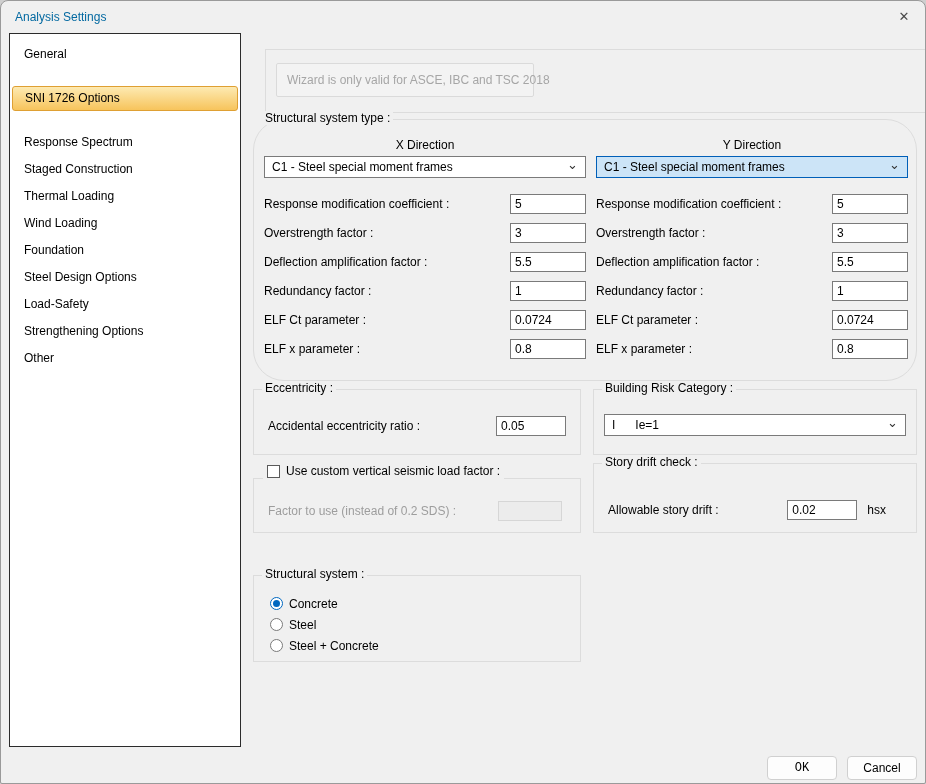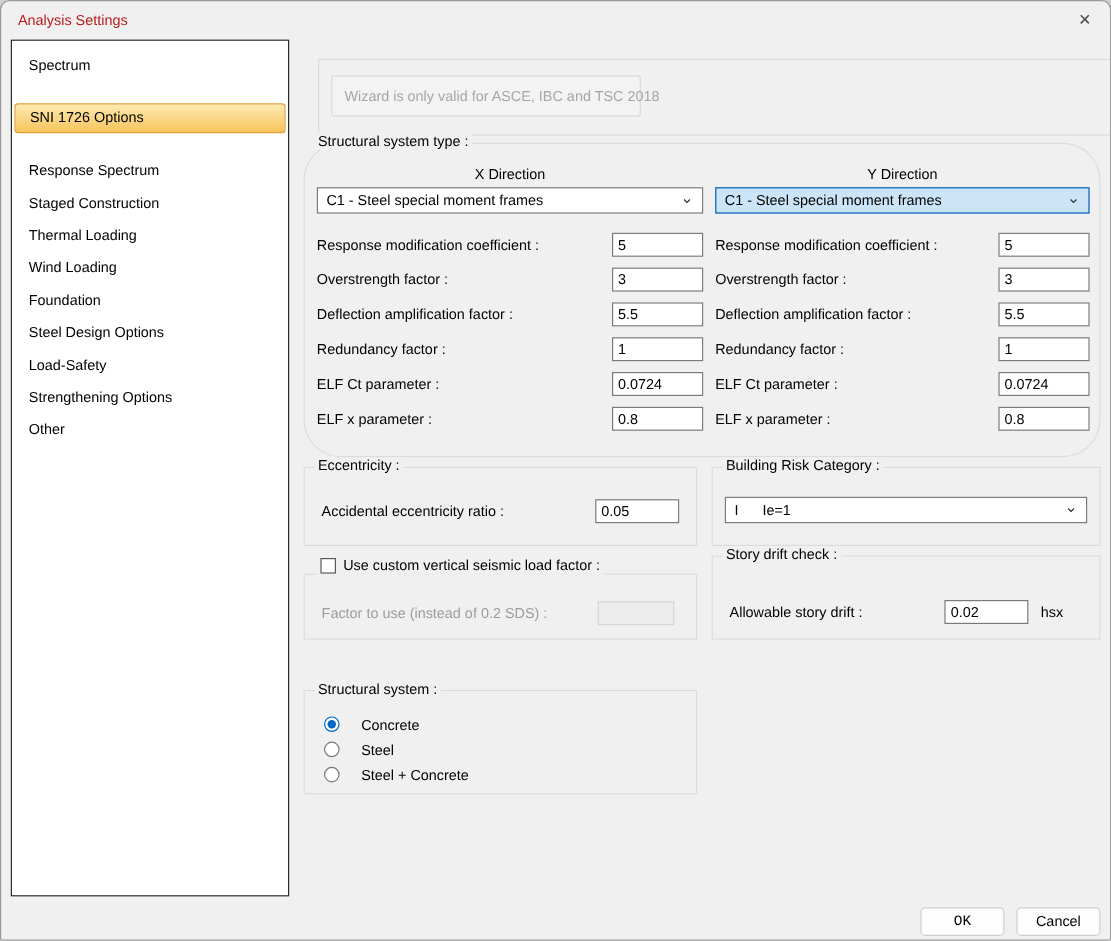--- a/index.html
+++ b/index.html
@@ -4,21 +4,21 @@
 <style>
   * { margin:0; padding:0; box-sizing:border-box; }
   html,body { background:#cfcfcf; }
   body { font-family:"Liberation Sans","DejaVu Sans",sans-serif; font-size:12px; color:#000; }
 
   .dialog { position:relative; width:926px; height:784px; background:#f0f0f0;
             border:1px solid #9a9a9a; border-radius:8px 8px 2px 2px; overflow:hidden; }
 
   
   .titlebar { position:absolute; left:0; top:0; width:100%; height:32px; }
-  .title { position:absolute; left:14px; top:9px; color:#b91c1c; font-size:12px; }
+  .title { position:absolute; left:14px; top:9px; color:#0369a1; font-size:12px; }
   .close { position:absolute; right:12px; top:7px; width:18px; height:18px; text-align:center;
            line-height:18px; font-size:13px; color:#4a4a4a; cursor:pointer; }
 
   
   .sidebar { position:absolute; left:8px; top:32px; width:232px; height:714px;
              background:#fff; border:1px solid #2b2b2b; padding-top:7px; }
   .side-item { height:27px; line-height:27px; padding-left:12px; margin:0 2px; cursor:pointer; }
   .side-item.selected { height:25px; line-height:23px; margin:18px 2px;
              border:1px solid #dfa033; border-radius:3px;
              background:linear-gradient(#fdeab2, #f7c45c); }
@@ -67,21 +67,21 @@
               align-items:center; gap:6px; background:#f0f0f0; padding:0 4px; cursor:pointer; }
   .chk-box { width:13px; height:13px; background:#fff; border:1px solid #5a5a5a; display:inline-block; }
   .vert-row { display:flex; align-items:center; padding:22px 18px 0 14px; }
   .vert-row .fin { width:64px; }
 
   .drift-row { display:flex; align-items:center; padding:36px 30px 0 14px; }
   .drift-row .fin { width:70px; }
   .suffix { margin-left:10px; }
 
   .radio-col { padding:17px 0 0 16px; }
-  .radio-row { display:flex; align-items:center; gap:18px; height:21px; cursor:pointer; }
+  .radio-row { display:flex; align-items:center; gap:6px; height:21px; cursor:pointer; }
   .radio { width:13px; height:13px; border-radius:50%; background:#fff;
            border:1px solid #7a7a7a; position:relative; display:inline-block; }
   .radio.checked { border-color:#0067c0; }
   .radio.checked::after { content:''; position:absolute; left:2px; top:2px; right:2px; bottom:2px;
            border-radius:50%; background:#0067c0; }
 
   
   .btn { position:absolute; width:70px; height:24px; background:#fdfdfd;
          border:1px solid #d0d0d0; border-radius:4px; font:inherit; text-align:center;
          line-height:22px; cursor:pointer; }
@@ -92,21 +92,21 @@
 <body>
 
 <div class="dialog">
 
   <div class="titlebar">
     <span class="title">Analysis Settings</span>
     <span class="close">✕</span>
   </div>
 
   <div class="sidebar">
-    <div class="side-item">Spectrum</div>
+    <div class="side-item">General</div>
     <div class="side-item selected">SNI 1726 Options</div>
     <div class="side-item">Response Spectrum</div>
     <div class="side-item">Staged Construction</div>
     <div class="side-item">Thermal Loading</div>
     <div class="side-item">Wind Loading</div>
     <div class="side-item">Foundation</div>
     <div class="side-item">Steel Design Options</div>
     <div class="side-item">Load-Safety</div>
     <div class="side-item">Strengthening Options</div>
     <div class="side-item">Other</div>

